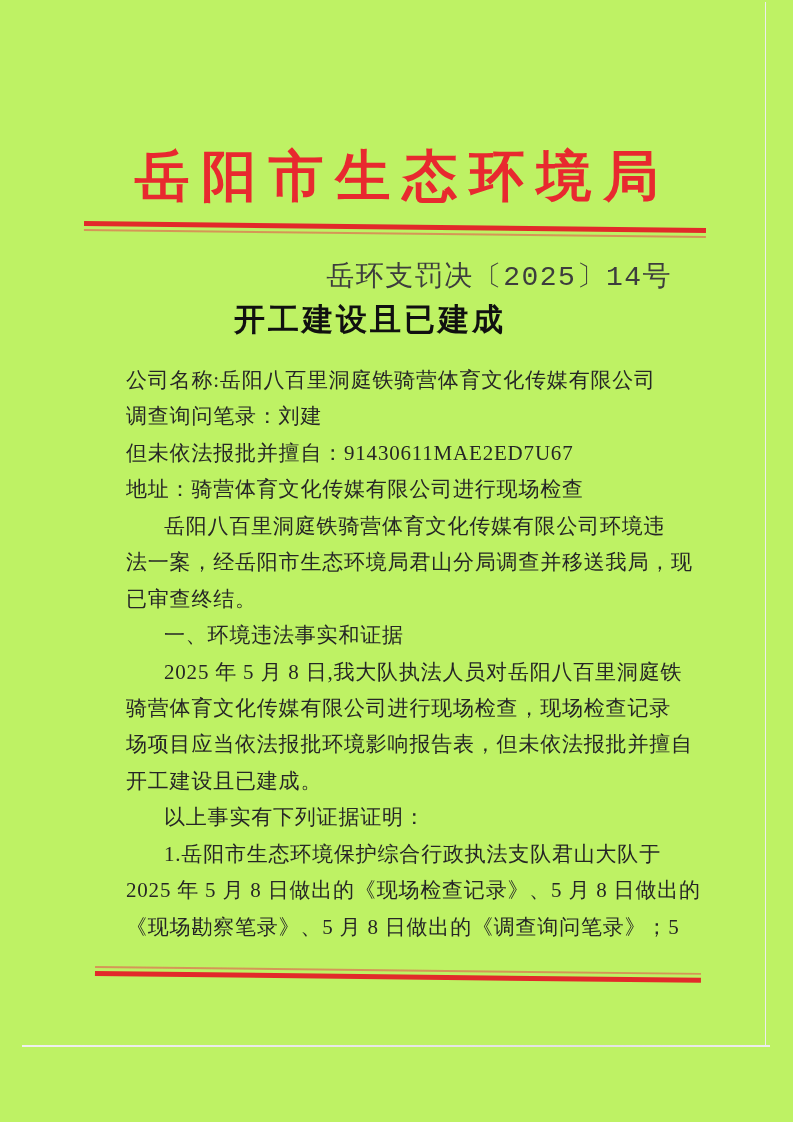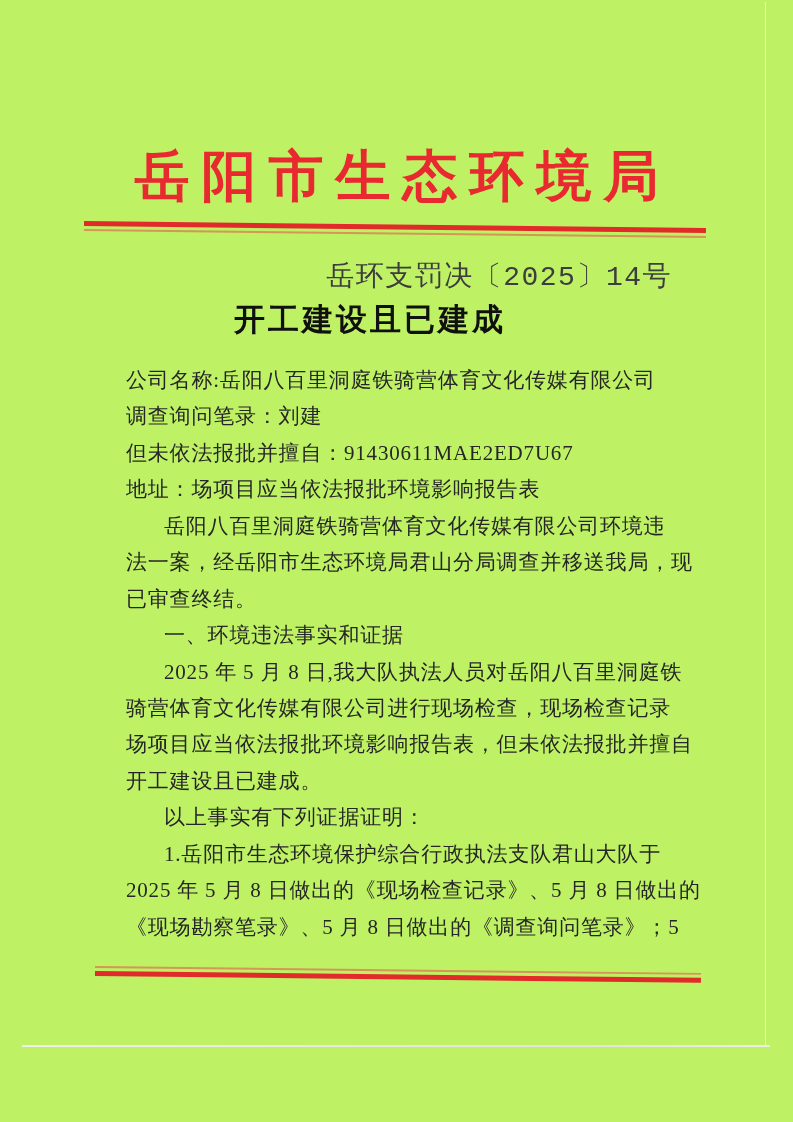--- a/index.html
+++ b/index.html
@@ -121,21 +121,21 @@
   </div>
 
   <div class="doc-number">岳环支罚决〔2025〕14号</div>
 
   <h1 class="doc-title">开工建设且已建成</h1>
 
   <div class="body-block" id="doc-body">
       <div class="bline">公司名称:岳阳八百里洞庭铁骑营体育文化传媒有限公司</div>
       <div class="bline">调查询问笔录：刘建</div>
       <div class="bline">但未依法报批并擅自：91430611MAE2ED7U67</div>
-      <div class="bline">地址：场项目应当依法报批环境影响报告表</div>
+      <div class="bline">地址：骑营体育文化传媒有限公司进行现场检查</div>
       <div class="bline indent">岳阳八百里洞庭铁骑营体育文化传媒有限公司环境违</div>
       <div class="bline">法一案，经岳阳市生态环境局君山分局调查并移送我局，现</div>
       <div class="bline">已审查终结。</div>
       <div class="bline indent">一、环境违法事实和证据</div>
       <div class="bline indent">2025 年 5 月 8 日,我大队执法人员对岳阳八百里洞庭铁</div>
       <div class="bline">骑营体育文化传媒有限公司进行现场检查，现场检查记录</div>
       <div class="bline">场项目应当依法报批环境影响报告表，但未依法报批并擅自</div>
       <div class="bline">开工建设且已建成。</div>
       <div class="bline indent">以上事实有下列证据证明：</div>
       <div class="bline indent">1.岳阳市生态环境保护综合行政执法支队君山大队于</div>

